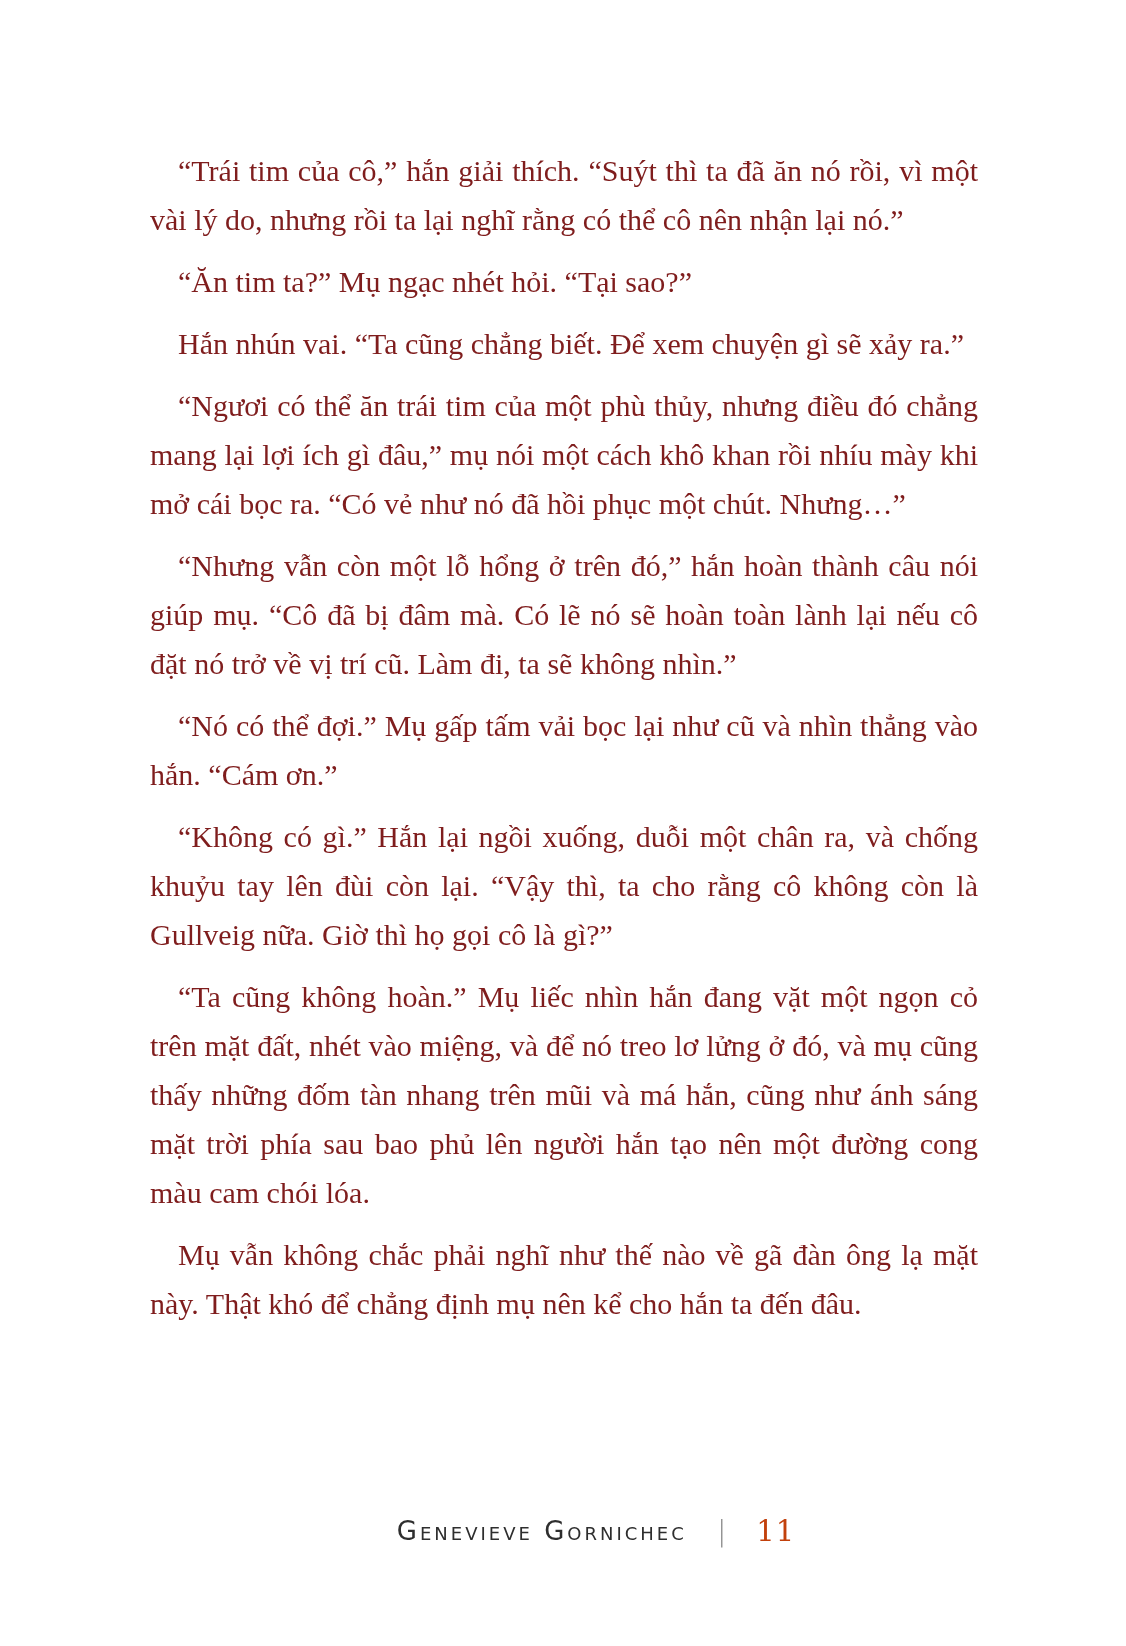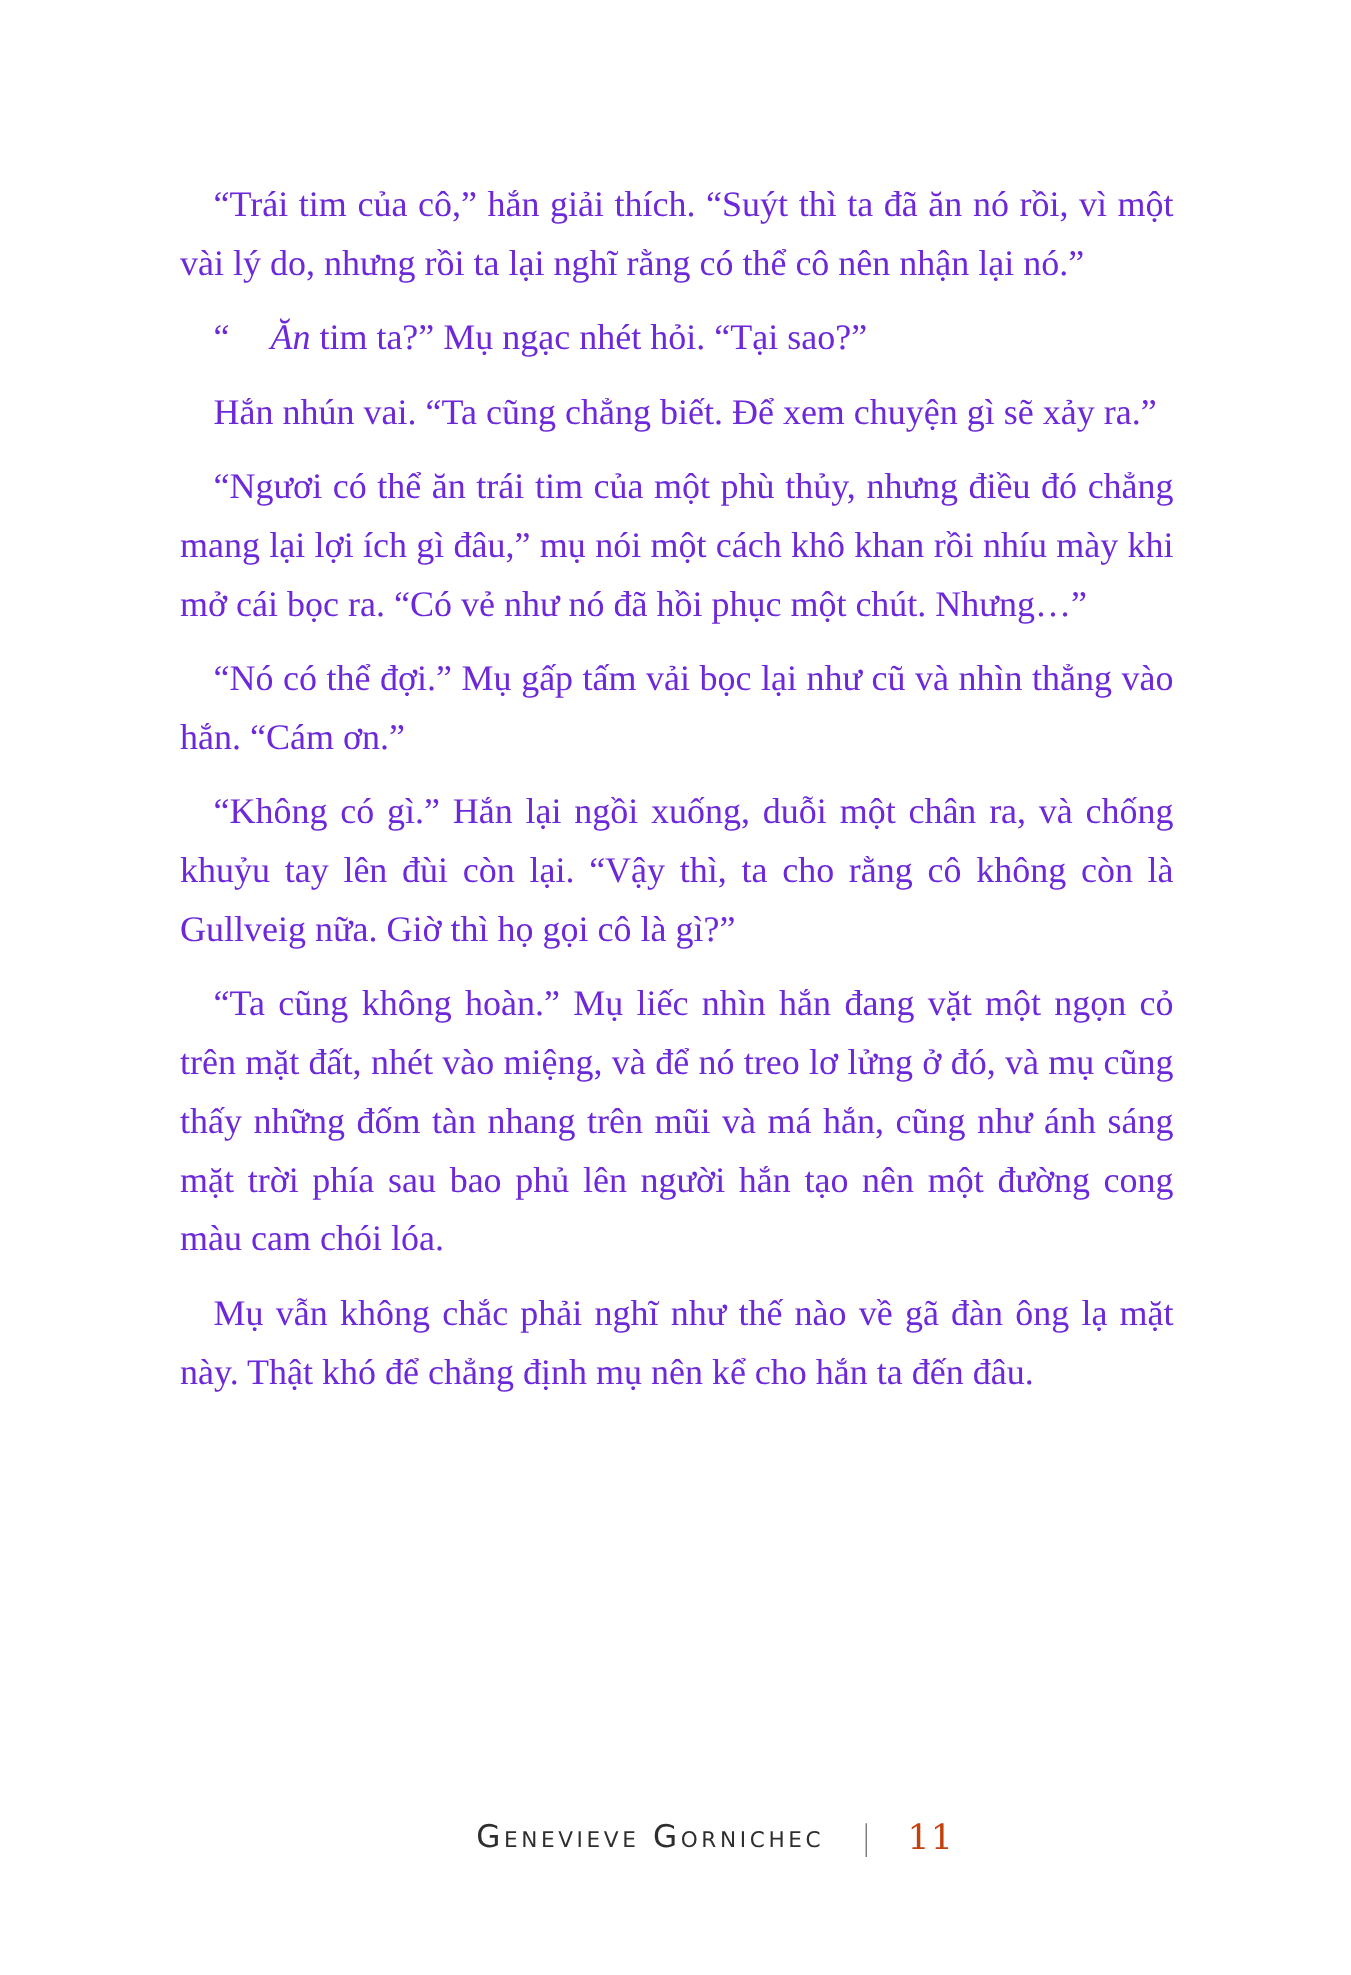--- a/index.html
+++ b/index.html
@@ -18,29 +18,27 @@
   .text-block {
     position: absolute;
     left: 150px;
     top: 146px;
     width: 828px;
   }
   .para {
     margin: 0 0 13px 0;
     font-size: 30px;
     line-height: 49px;
-    color: #6d28d9;
+    color: #7f1d1d;
     text-align: justify;
     text-indent: 28px;
     -webkit-hyphens: none;
     hyphens: none;
   }
   .para .italic {
-    font-style: italic;
-    margin-left: 34px;
   }
   .footer {
     position: absolute;
     top: 1514px;
     left: 0;
     width: 100%;
     display: flex;
     justify-content: center;
     align-items: center;
     gap: 30px;
@@ -71,20 +69,21 @@
 <body>
 
 <div class="page">
 
   <div class="text-block">
 
   <p class="para"><span>“Trái tim của cô,” hắn giải thích. “Suýt thì ta đã ăn nó rồi, vì một vài lý do, nhưng rồi ta lại nghĩ rằng có thể cô nên nhận lại nó.”</span></p>
       <p class="para"><span>“</span><span class="italic">Ăn</span><span> tim ta?” Mụ ngạc nhét hỏi. “Tại sao?”</span></p>
       <p class="para"><span>Hắn nhún vai. “Ta cũng chẳng biết. Để xem chuyện gì sẽ xảy ra.”</span></p>
       <p class="para"><span>“Ngươi có thể ăn trái tim của một phù thủy, nhưng điều đó chẳng mang lại lợi ích gì đâu,” mụ nói một cách khô khan rồi nhíu mày khi mở cái bọc ra. “Có vẻ như nó đã hồi phục một chút. Nhưng…”</span></p>
+      <p class="para"><span>“Nhưng vẫn còn một lỗ hổng ở trên đó,” hắn hoàn thành câu nói giúp mụ. “Cô đã bị đâm mà. Có lẽ nó sẽ hoàn toàn lành lại nếu cô đặt nó trở về vị trí cũ. Làm đi, ta sẽ không nhìn.”</span></p>
       <p class="para"><span>“Nó có thể đợi.” Mụ gấp tấm vải bọc lại như cũ và nhìn thẳng vào hắn. “Cám ơn.”</span></p>
       <p class="para"><span>“Không có gì.” Hắn lại ngồi xuống, duỗi một chân ra, và chống khuỷu tay lên đùi còn lại. “Vậy thì, ta cho rằng cô không còn là Gullveig nữa. Giờ thì họ gọi cô là gì?”</span></p>
       <p class="para"><span>“Ta cũng không hoàn.” Mụ liếc nhìn hắn đang vặt một ngọn cỏ trên mặt đất, nhét vào miệng, và để nó treo lơ lửng ở đó, và mụ cũng thấy những đốm tàn nhang trên mũi và má hắn, cũng như ánh sáng mặt trời phía sau bao phủ lên người hắn tạo nên một đường cong màu cam chói lóa.</span></p>
       <p class="para"><span>Mụ vẫn không chắc phải nghĩ như thế nào về gã đàn ông lạ mặt này. Thật khó để chẳng định mụ nên kể cho hắn ta đến đâu.</span></p>
     </div>
 
   <div class="footer">
     <span class="author">Genevieve Gornichec</span>
     <span class="separator">|</span>
     <span class="page-number">11</span>

